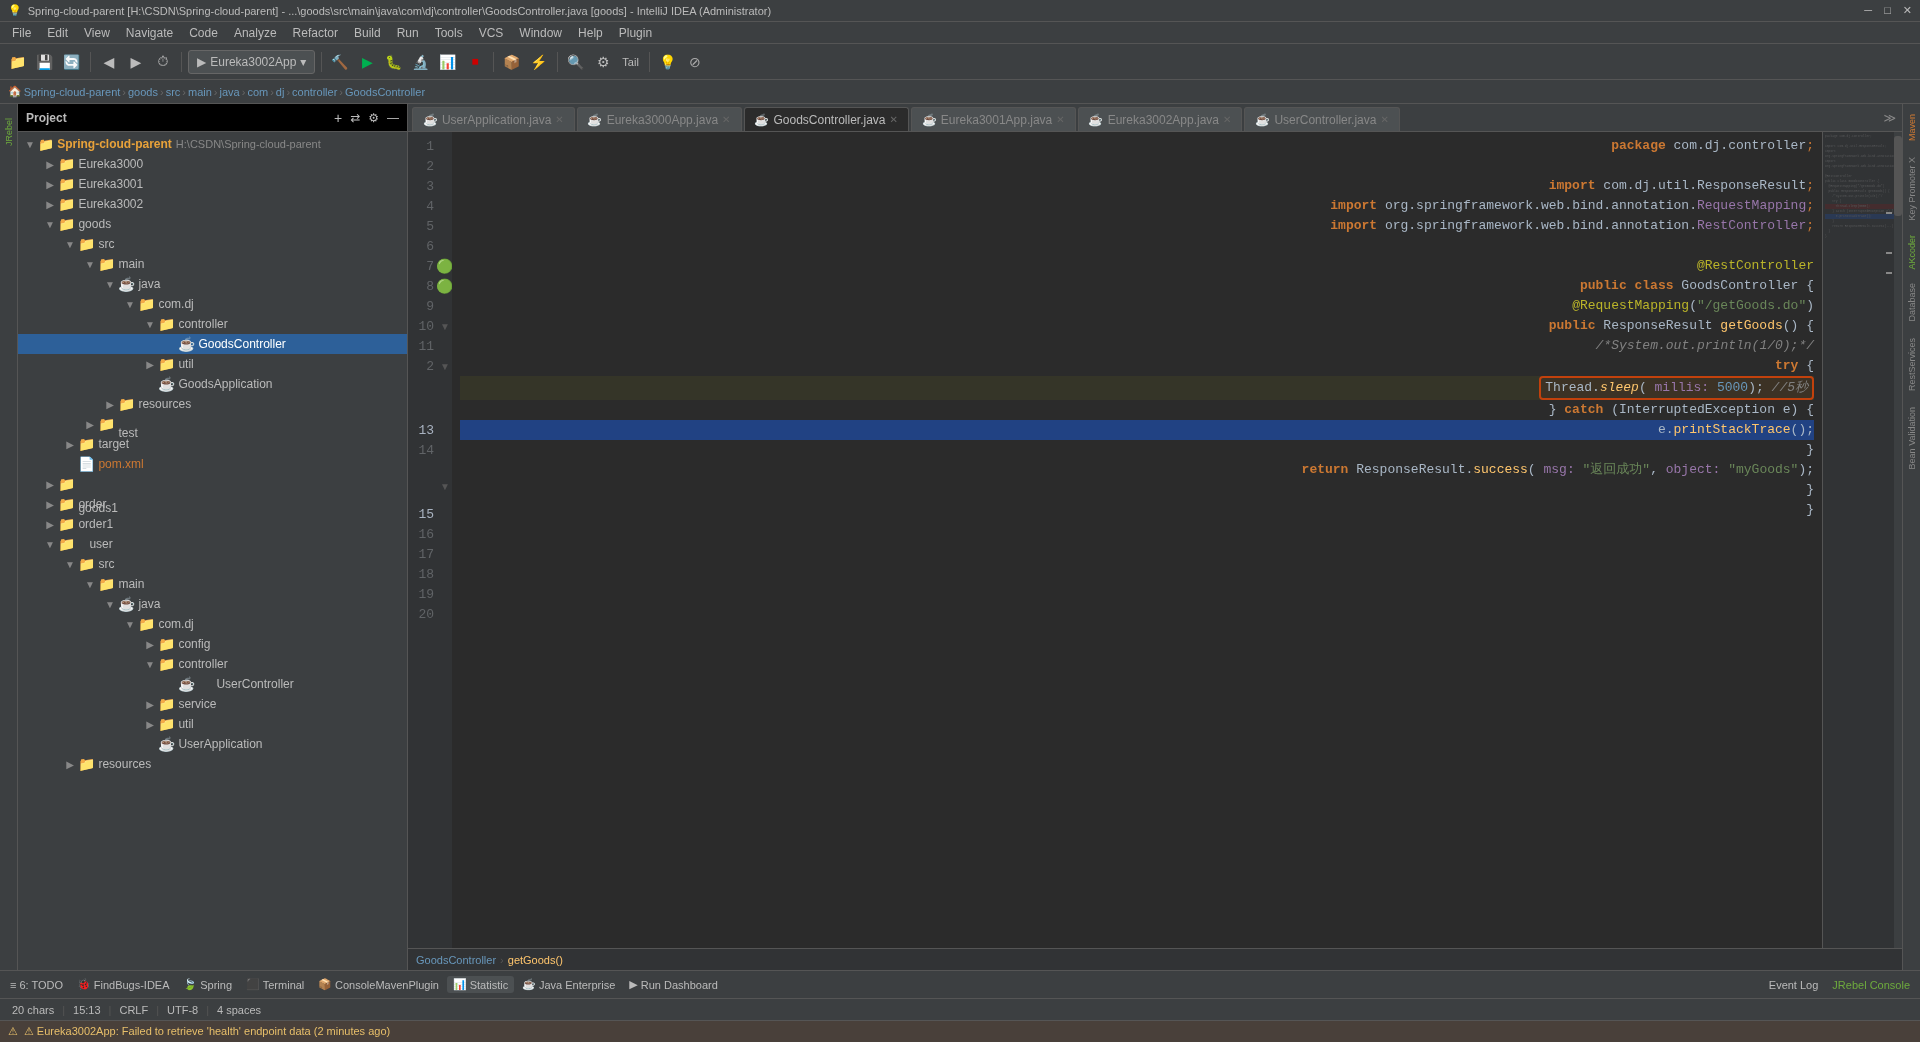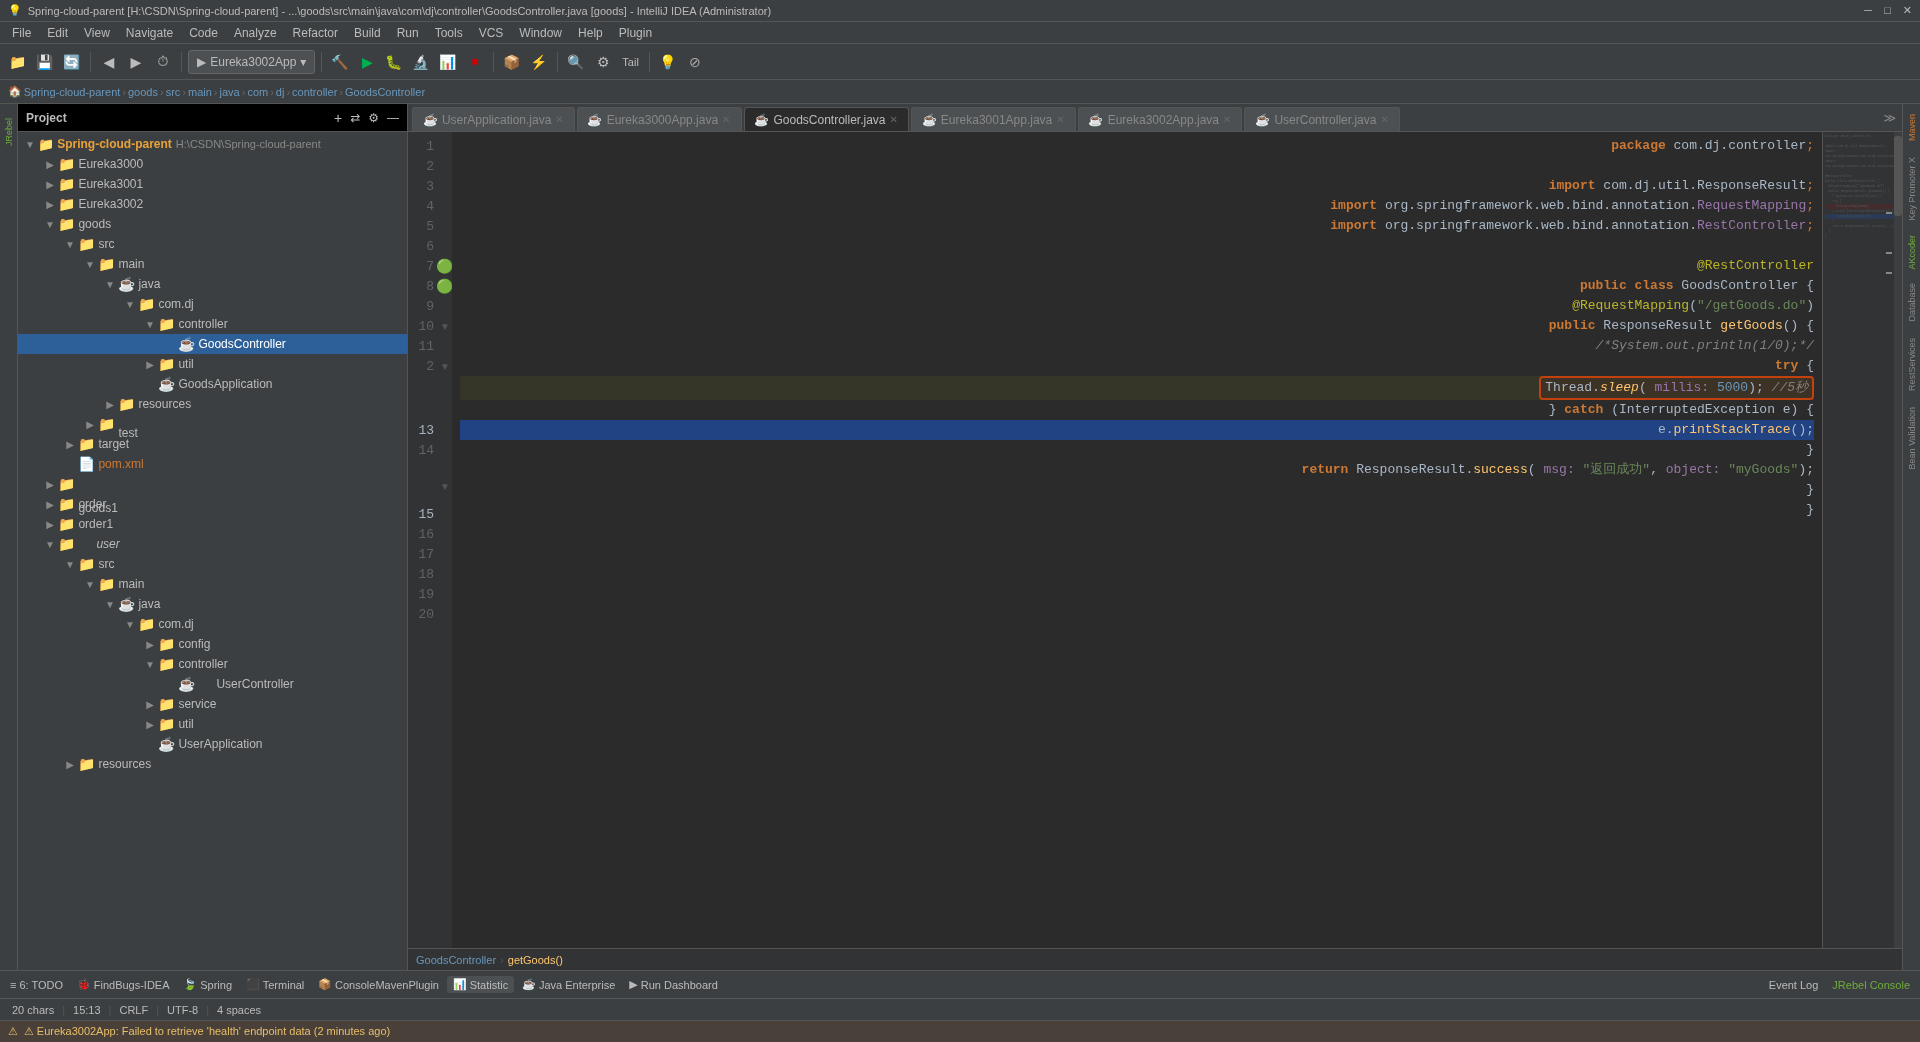--- a/index.html
+++ b/index.html
@@ -481,21 +481,21 @@
         <span style="margin-left:3px;">order</span>
       </div>
       <div class="tree-item" style="padding-left:24px;">
         <span class="tree-arrow">▶</span>
         <span style="font-size:14px; color:#e8a23a;">📁</span>
         <span style="margin-left:3px;">order1</span>
       </div>
       <div class="tree-item" style="padding-left:24px;">
         <span class="tree-arrow">▼</span>
         <span style="font-size:14px; color:#e8a23a;">📁</span>
-        <span style="margin-left:21px;font-style:italic;">user</span>
+        <span style="margin-left:14px;">user</span>
       </div>
       <div class="tree-item" style="padding-left:44px;">
         <span class="tree-arrow">▼</span>
         <span style="font-size:14px; color:#e8a23a;">📁</span>
         <span style="margin-left:3px;">src</span>
       </div>
       <div class="tree-item" style="padding-left:64px;">
         <span class="tree-arrow">▼</span>
         <span style="font-size:14px; color:#e8a23a;">📁</span>
         <span style="margin-left:3px;">main</span>

